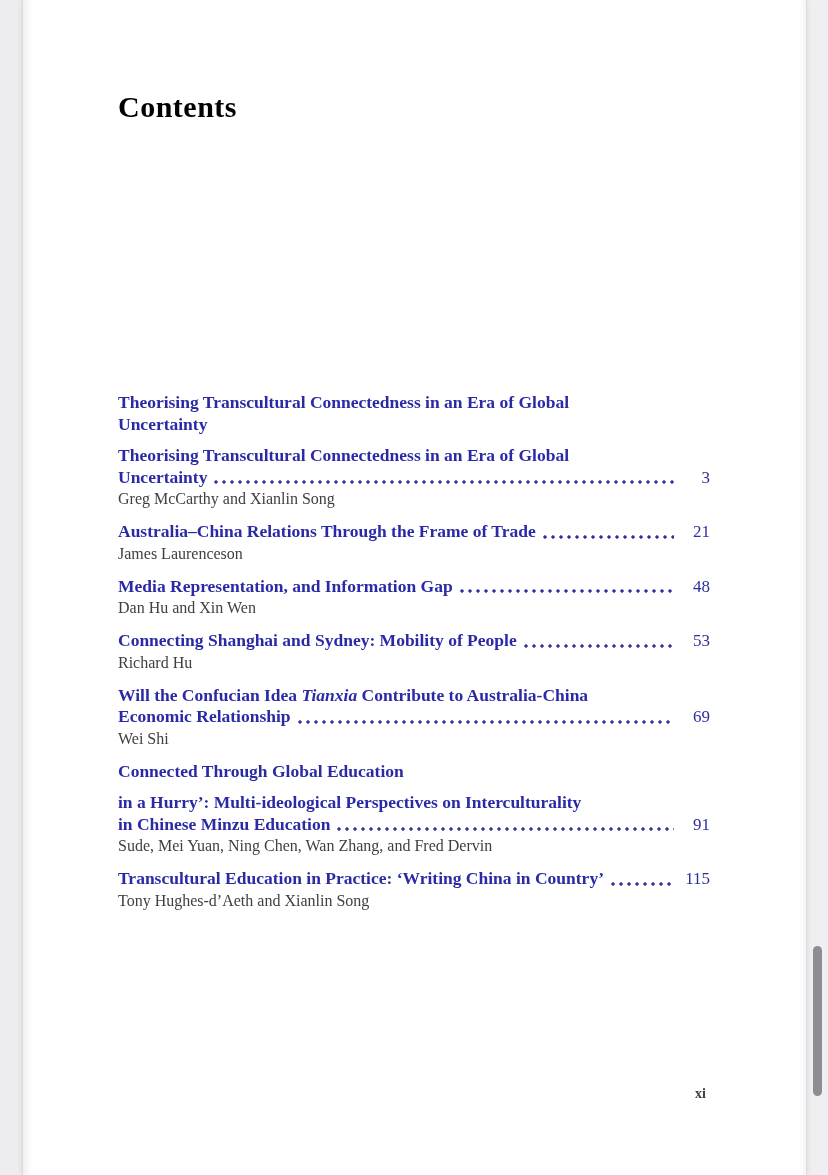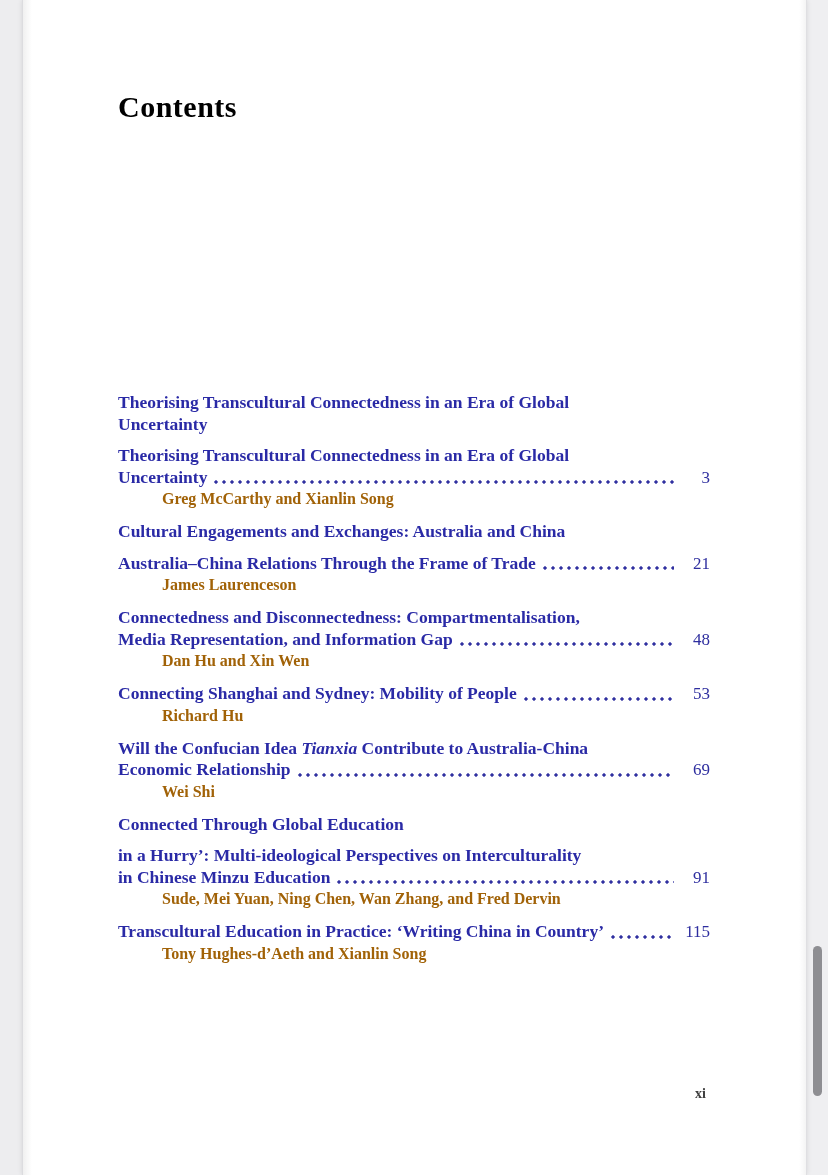--- a/index.html
+++ b/index.html
@@ -61,21 +61,21 @@
     background-size: 8px 4px;
     background-repeat: repeat-x;
     background-position: left bottom;
     min-width: 10px;
   }
   .pagenum {
     color: #2e2e9f; font-size: 17px; font-weight: normal;
     min-width: 30px; text-align: right; line-height: 21.5px;
   }
   .authors {
-    color: #a16207; font-size: 16px; line-height: 21px; font-weight: bold; margin-left: 44px;
+    color: #404040; font-size: 16px; line-height: 21px; font-weight: normal;
   }
   .folio {
     position: absolute; left: 672px; top: 1086px;
     color: #404040; font-size: 14px; font-weight: bold;
   }
 </style>
 </head>
 <body>
 
 <div class="scroll-track"></div>
@@ -97,35 +97,31 @@
         <div class="t-last">
           <span class="t-text">Uncertainty</span>
           <span class="leader"></span>
           <span class="pagenum">3</span>
         </div>
         <div class="authors">Greg McCarthy and Xianlin Song</div>
       </div>
     </div>
 
     <div class="section">
-      <div class="part-heading">
-        <div>Cultural Engagements and Exchanges: Australia and China</div>
-      </div>
 
       <div class="entry">
         <div class="t-last">
           <span class="t-text">Australia–China Relations Through the Frame of Trade</span>
           <span class="leader"></span>
           <span class="pagenum">21</span>
         </div>
         <div class="authors">James Laurenceson</div>
       </div>
 
       <div class="entry">
-        <div class="t-line">Connectedness and Disconnectedness: Compartmentalisation,</div>
         <div class="t-last">
           <span class="t-text">Media Representation, and Information Gap</span>
           <span class="leader"></span>
           <span class="pagenum">48</span>
         </div>
         <div class="authors">Dan Hu and Xin Wen</div>
       </div>
 
       <div class="entry">
         <div class="t-last">

